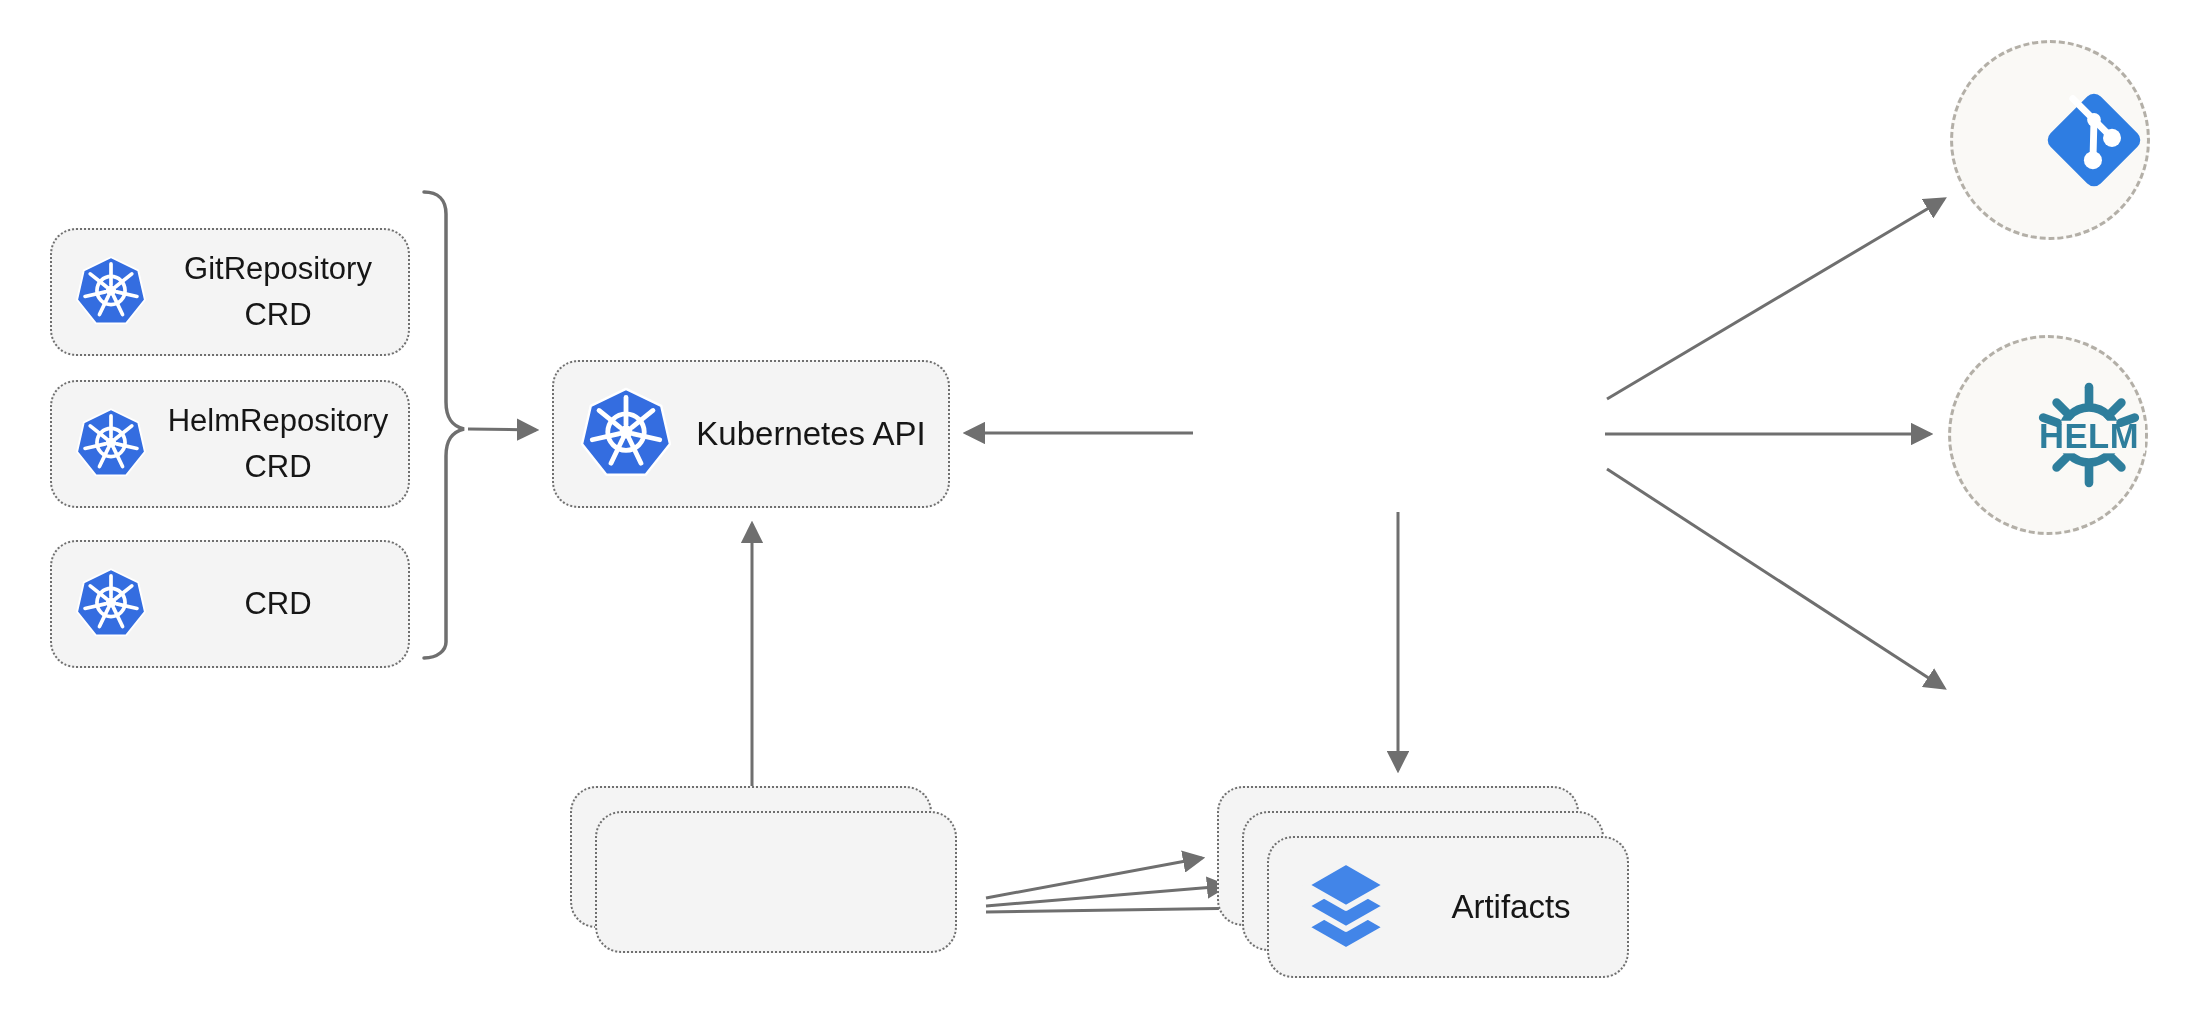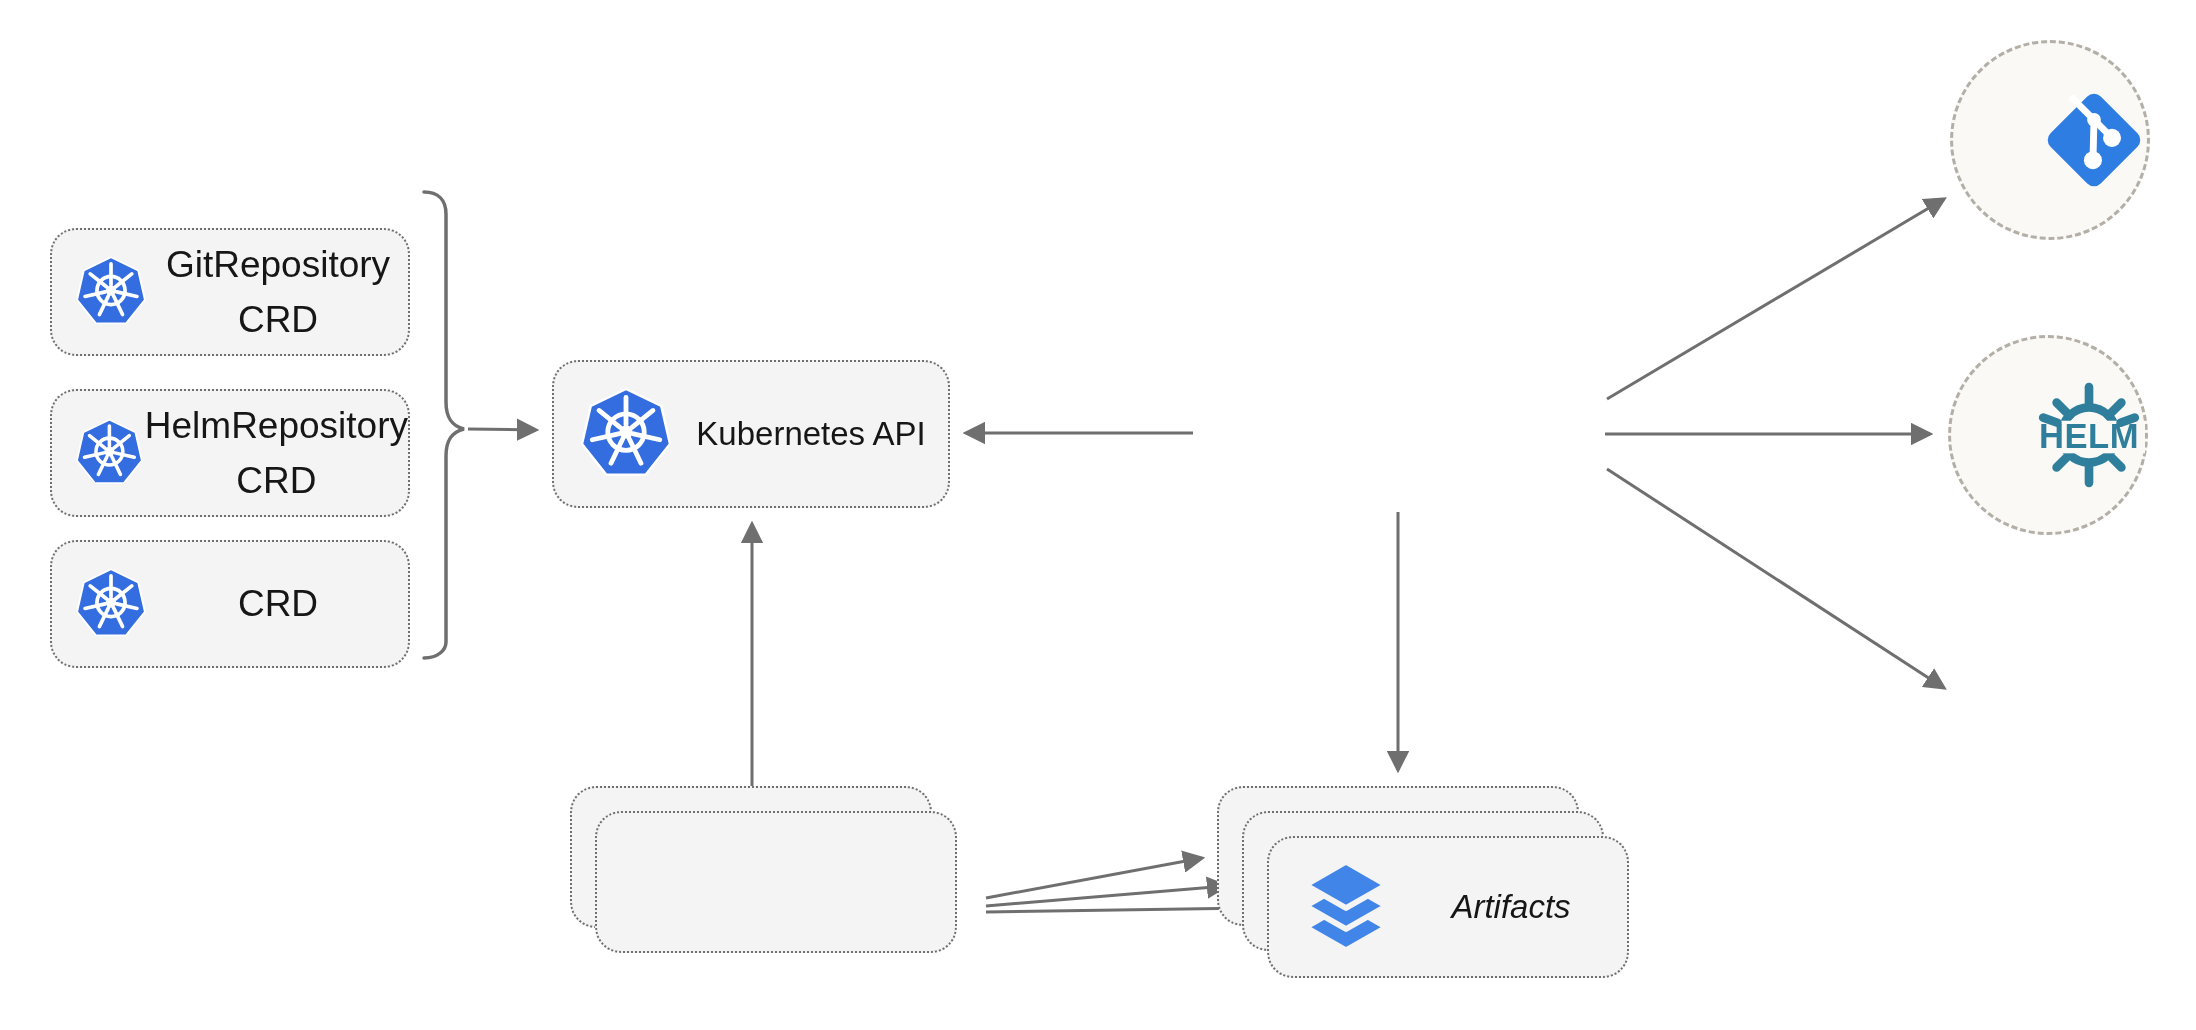--- a/index.html
+++ b/index.html
@@ -7,21 +7,21 @@
     position:relative;width:2196px;height:1030px;background:#ffffff;overflow:hidden;
     font-family:"Liberation Sans","DejaVu Sans",sans-serif;color:#161616;
   }
   .connectors{position:absolute;left:0;top:0;pointer-events:none;}
   .node{
     position:absolute;box-sizing:border-box;display:flex;align-items:center;
     background:#f4f4f4;border:2.5px dotted #6f6f6f;border-radius:26px;
   }
   .stack-box{position:absolute;box-sizing:border-box;background:#f4f4f4;
     border:2.5px dotted #6f6f6f;border-radius:26px;}
-  .label{flex:1;text-align:center;font-size:37px;line-height:1.5;color:#161616;}
+  .label{flex:1;text-align:center;font-size:31px;line-height:1.5;color:#161616;}
   .label.big{font-size:33px;}
   .ext-circle{
     position:absolute;box-sizing:border-box;width:200px;height:200px;border-radius:50%;
     background:#faf9f6;border:3px dashed #b3afa7;display:flex;align-items:center;justify-content:flex-end;
   }
   .defs-holder{position:absolute;width:0;height:0;overflow:hidden;}
 </style>
 </head>
 <body>
 
@@ -88,21 +88,21 @@
   <div class="node" style="left:50px;top:228px;width:360px;height:128px;padding-left:22px;">
     <svg width="74" height="74" viewBox="0 0 100 100">
         <use href="#k8s-icon"></use>
       </svg>
     <div class="label">
       <div>GitRepository</div>
       <div>CRD</div>
     </div>
   </div>
 
-  <div class="node" style="left:50px;top:389px;width:360px;height:128px;padding-left:22px;">
+  <div class="node" style="left:50px;top:380px;width:360px;height:128px;padding-left:22px;">
     <svg width="74" height="74" viewBox="0 0 100 100">
         <use href="#k8s-icon"></use>
       </svg>
     <div class="label">
       <div>HelmRepository</div>
       <div>CRD</div>
     </div>
   </div>
 
   <div class="node" style="left:50px;top:540px;width:360px;height:128px;padding-left:22px;">
@@ -120,21 +120,21 @@
       </svg>
     <div class="label big">Kubernetes API</div>
   </div>
 
 
   <div class="stack-box" style="left:570px;top:786px;width:362px;height:142px;"></div>
   <div class="stack-box" style="left:595px;top:811px;width:362px;height:142px;"></div>
 
   <div class="stack-box" style="left:1217px;top:786px;width:362px;height:140px;"></div>
   <div class="stack-box" style="left:1242px;top:811px;width:362px;height:140px;"></div>
-  <div class="node" style="left:1267px;top:836px;width:362px;height:142px;padding-left:28px;font-style:italic;">
+  <div class="node" style="left:1267px;top:836px;width:362px;height:142px;padding-left:28px;">
     <svg width="98" height="100" viewBox="0 0 100 104">
       <polygon points="50,49 92,73 50,97 8,73" fill="#4285e8" stroke="#f4f4f4" stroke-width="6" stroke-linejoin="round"></polygon>
       <polygon points="50,27 92,51 50,75 8,51" fill="#4285e8" stroke="#f4f4f4" stroke-width="6" stroke-linejoin="round"></polygon>
       <polygon points="50,5 92,29 50,53 8,29" fill="#4285e8" stroke="#f4f4f4" stroke-width="6" stroke-linejoin="round"></polygon>
     </svg>
     <div class="label big">Artifacts</div>
   </div>
 
   <div class="ext-circle" style="left:1950px;top:40px;">
     <svg width="106" height="106" viewBox="0 0 100 100">

